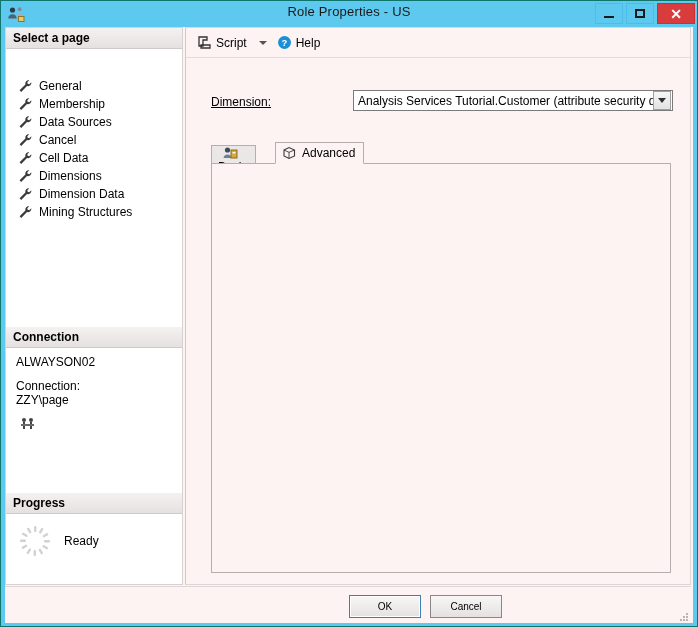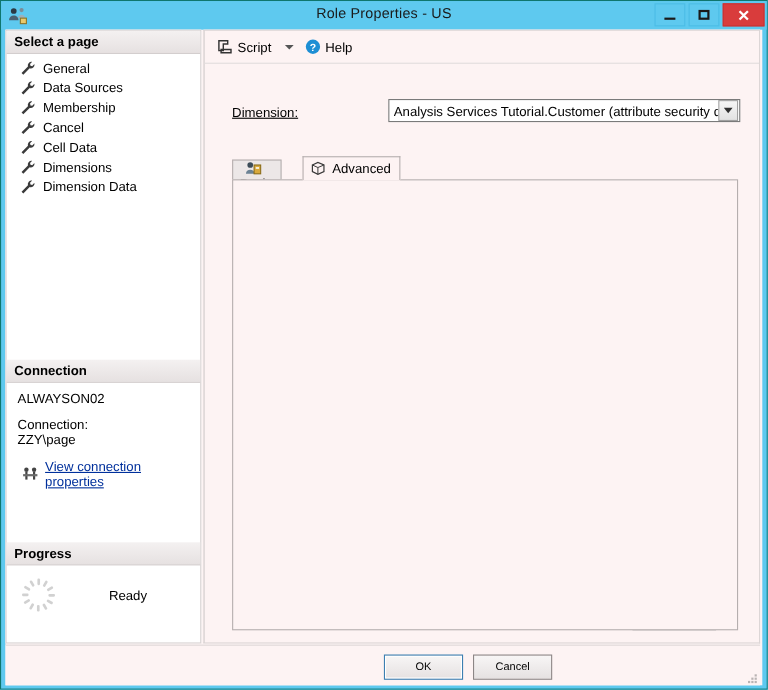--- a/index.html
+++ b/index.html
@@ -72,21 +72,21 @@
     border: 1px solid #d8d2d2;
   }
   .panel-header {
     background: linear-gradient(to bottom, #f4f1f1, #e6e1e1);
     border-bottom: 1px solid #cfc9c9;
     font-weight: bold;
     font-size: 12px;
     color: #000;
     padding: 3px 6px 3px 7px;
   }
-  .page-list { padding: 4px 0 4px 0; }
+  .page-list { padding: 4px 0 4px 0; margin-top: 24px; }
   .page-item {
     display: flex; align-items: center;
     padding: 2px 0 2px 12px;
     height: 18px;
     font-size: 12px;
     color: #000;
     cursor: default;
   }
   .wrench {
     width: 15px; height: 14px;
@@ -110,21 +110,20 @@
     color: #00309c;
     text-decoration: underline;
     font-size: 12px;
     cursor: pointer;
   }
   #plug-icon { width: 16px; height: 14px; margin-right: 5px; flex: 0 0 auto; }
 
   #progress-body {
     display: flex; align-items: center;
     padding: 10px 0 10px 12px;
-    gap: 35px;
   }
   #spinner { width: 34px; height: 34px; margin-right: 12px; opacity: .45; }
   #progress-text { font-size: 12px; color: #000; }
 
   
   #rightpanel {
     position: absolute; left: 180px; top: 0px;
     width: 506px; height: 558px;
     background: #fdf3f3;
     border: 1px solid #dcd6d6;
@@ -370,36 +369,36 @@
               </svg>
           </span>
           <span>General</span>
         </div>
         <div class="page-item">
           <span class="wrench">
             <svg width="15" height="14" viewBox="0 0 15 14">
                 <path d="M11.3 1.2a3.4 3.4 0 00-3.9 4.3L1.6 11.3l1.6 1.6 5.8-5.8a3.4 3.4 0 004.3-3.9l-2 2-1.6-.4-.4-1.6z" fill="#3b3b3b"></path>
               </svg>
           </span>
+          <span>Membership</span>
+        </div>
+        <div class="page-item">
+          <span class="wrench">
+            <svg width="15" height="14" viewBox="0 0 15 14">
+                <path d="M11.3 1.2a3.4 3.4 0 00-3.9 4.3L1.6 11.3l1.6 1.6 5.8-5.8a3.4 3.4 0 004.3-3.9l-2 2-1.6-.4-.4-1.6z" fill="#3b3b3b"></path>
+              </svg>
+          </span>
           <span>Data Sources</span>
         </div>
         <div class="page-item">
           <span class="wrench">
             <svg width="15" height="14" viewBox="0 0 15 14">
                 <path d="M11.3 1.2a3.4 3.4 0 00-3.9 4.3L1.6 11.3l1.6 1.6 5.8-5.8a3.4 3.4 0 004.3-3.9l-2 2-1.6-.4-.4-1.6z" fill="#3b3b3b"></path>
               </svg>
           </span>
-          <span>Membership</span>
-        </div>
-        <div class="page-item">
-          <span class="wrench">
-            <svg width="15" height="14" viewBox="0 0 15 14">
-                <path d="M11.3 1.2a3.4 3.4 0 00-3.9 4.3L1.6 11.3l1.6 1.6 5.8-5.8a3.4 3.4 0 004.3-3.9l-2 2-1.6-.4-.4-1.6z" fill="#3b3b3b"></path>
-              </svg>
-          </span>
           <span>Cancel</span>
         </div>
         <div class="page-item">
           <span class="wrench">
             <svg width="15" height="14" viewBox="0 0 15 14">
                 <path d="M11.3 1.2a3.4 3.4 0 00-3.9 4.3L1.6 11.3l1.6 1.6 5.8-5.8a3.4 3.4 0 004.3-3.9l-2 2-1.6-.4-.4-1.6z" fill="#3b3b3b"></path>
               </svg>
           </span>
           <span>Cell Data</span>
         </div>
@@ -411,20 +410,28 @@
           </span>
           <span>Dimensions</span>
         </div>
         <div class="page-item">
           <span class="wrench">
             <svg width="15" height="14" viewBox="0 0 15 14">
                 <path d="M11.3 1.2a3.4 3.4 0 00-3.9 4.3L1.6 11.3l1.6 1.6 5.8-5.8a3.4 3.4 0 004.3-3.9l-2 2-1.6-.4-.4-1.6z" fill="#3b3b3b"></path>
               </svg>
           </span>
           <span>Dimension Data</span>
+        </div>
+        <div class="page-item">
+          <span class="wrench">
+            <svg width="15" height="14" viewBox="0 0 15 14">
+                <path d="M11.3 1.2a3.4 3.4 0 00-3.9 4.3L1.6 11.3l1.6 1.6 5.8-5.8a3.4 3.4 0 004.3-3.9l-2 2-1.6-.4-.4-1.6z" fill="#3b3b3b"></path>
+              </svg>
+          </span>
+          <span>Mining Structures</span>
         </div>
       </div>
 
       <div style="position:absolute; left:0; top:299px; width:176px;">
         <div class="panel-header">Connection</div>
         <div id="connection-body">
           <div class="pair">
             <div>ALWAYSON02</div>
           </div>
           <div class="pair">
@@ -434,21 +441,20 @@
           <div id="viewconn">
             <span id="plug-icon">
               <svg width="16" height="14" viewBox="0 0 16 14">
                 <circle cx="4" cy="3" r="2" fill="#444"></circle>
                   <rect x="3" y="5" width="2" height="7" fill="#444"></rect>
                 <circle cx="11" cy="3" r="2" fill="#444"></circle>
                   <rect x="10" y="5" width="2" height="7" fill="#444"></rect>
                 <rect x="1" y="7" width="13" height="2" fill="#6a6a6a"></rect>
               </svg>
             </span>
-            <span class="linktext">View connection properties</span>
           </div>
         </div>
       </div>
 
       <div style="position:absolute; left:0; top:465px; width:176px;">
         <div class="panel-header">Progress</div>
         <div id="progress-body">
           <span id="spinner">
             <svg width="34" height="34" viewBox="0 0 34 34">
               <g fill="#9a9a9a">

